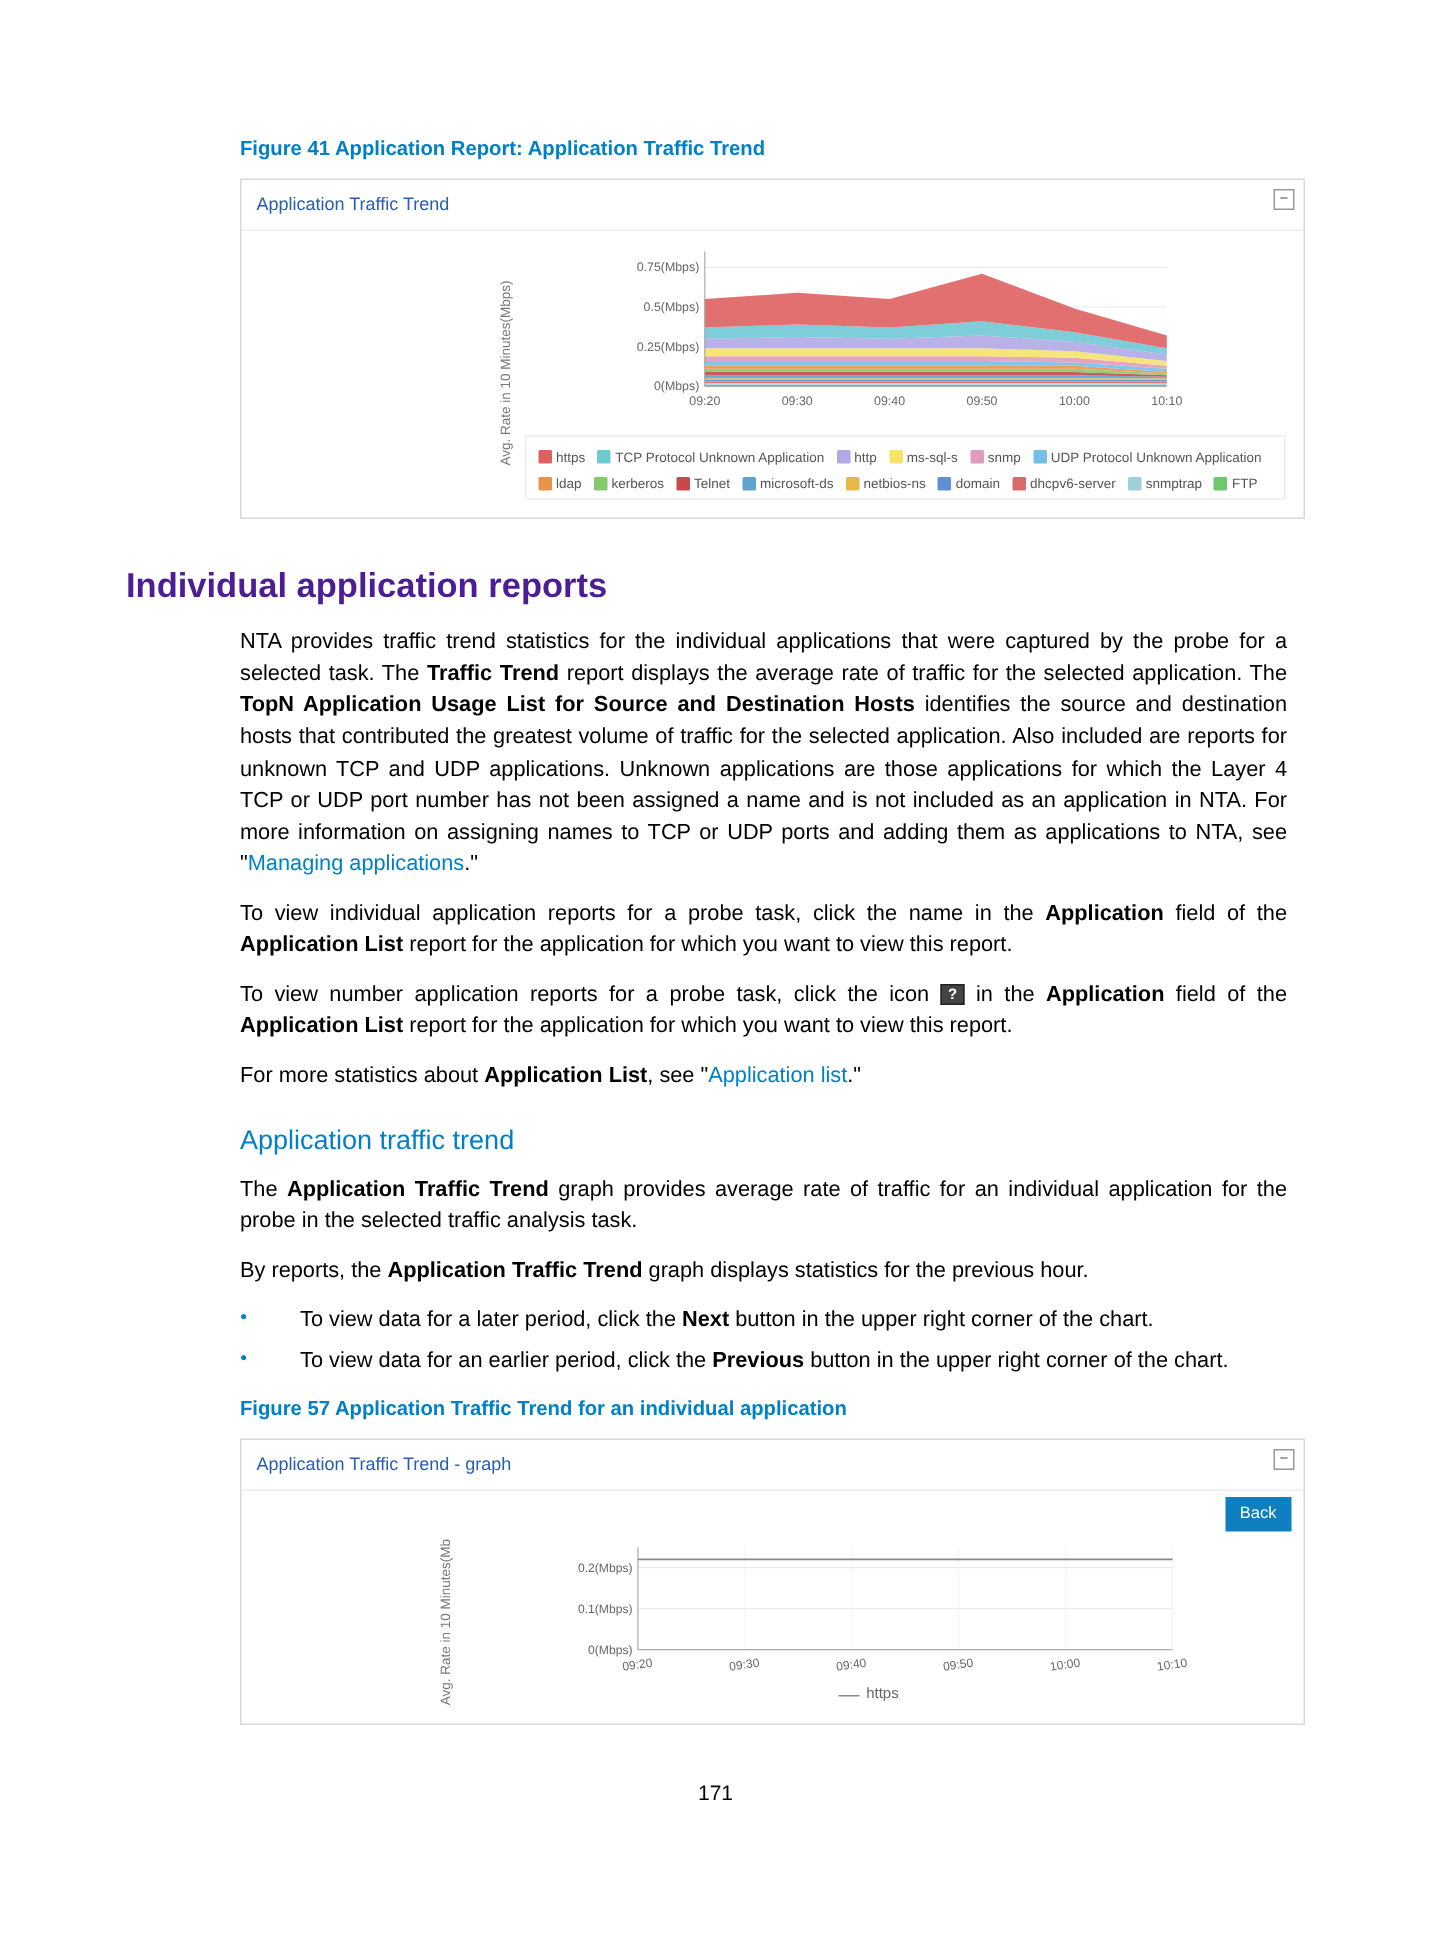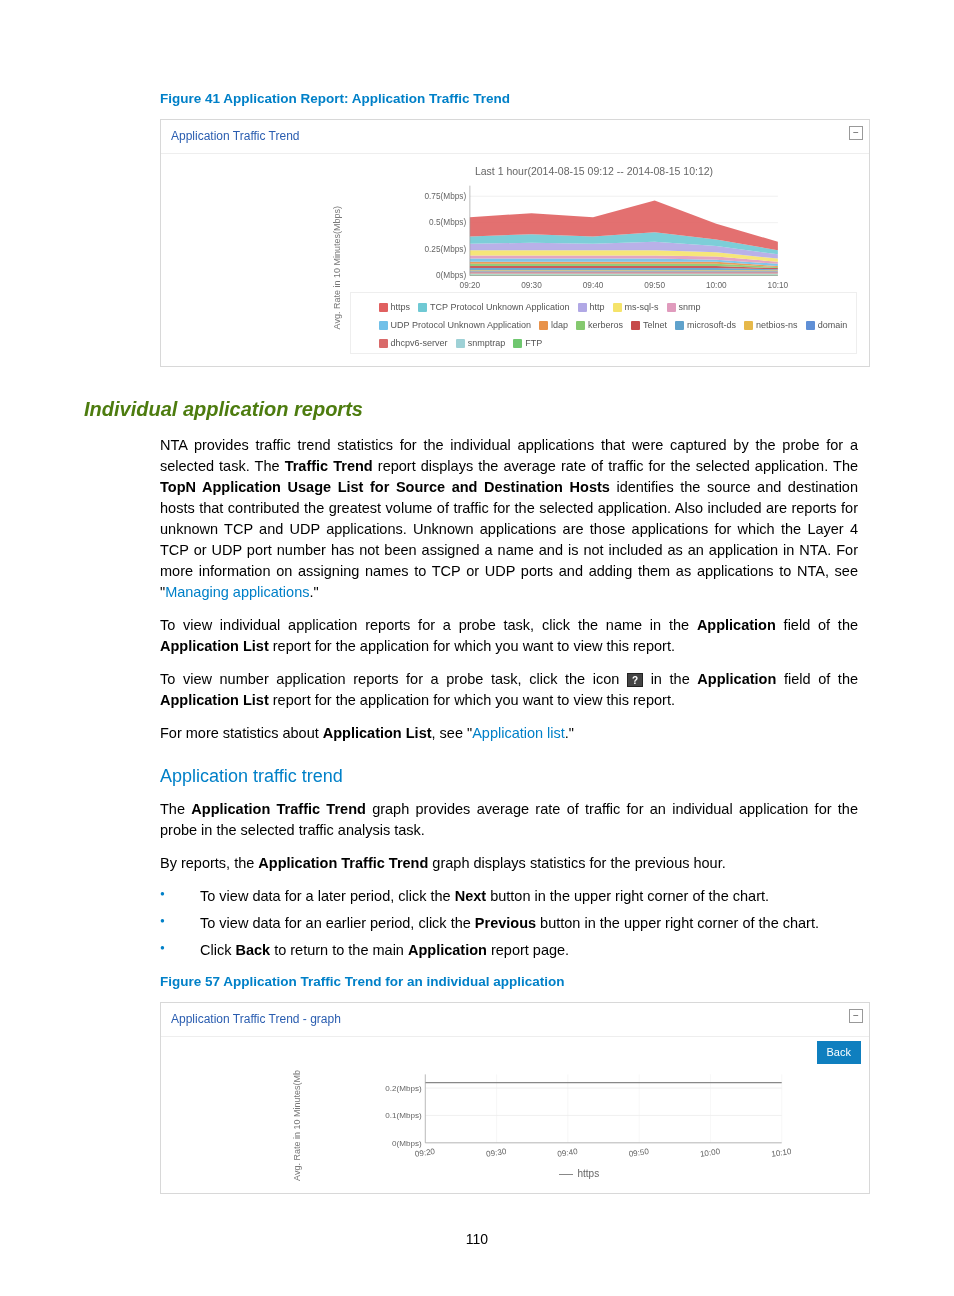--- a/index.html
+++ b/index.html
@@ -84,25 +84,25 @@
   }
   svg { display: block; }
   .x-ticks, .y-ticks {
     fill: #666;
     font-size: 9px;
     font-family: Arial;
   }
   .legend {
     font-size: 9px;
     color: #555;
-    padding-left: 28px;
+    padding-left: 8px;
     padding-top: 6px;
     line-height: 1.8;
     border: 1px solid #eee;
-    margin-top: 0;
+    margin-top: 16px;
     text-align: left;
   }
   .legend-item {
     display: inline-flex;
     align-items: center;
     margin-right: 8px;
     white-space: nowrap;
   }
   .swatch {
     width: 9px;
@@ -113,25 +113,24 @@
   }
   .line-swatch {
     width: 14px;
     height: 0;
     border-top: 1.5px solid #888;
     display: inline-block;
     margin-right: 4px;
     vertical-align: middle;
   }
   h2.section {
-    color: #4d7c0f;
+    color: #4c1d95;
     font-weight: bold;
-    font-size: 20px;
+    font-size: 23px;
     margin: 14px 0 12px 0;
-    font-style: italic;
   }
   h3.subsection {
     color: #0080c8;
     font-weight: normal;
     font-size: 18px;
     margin: 20px 0 10px 76px;
   }
   p.body-text {
     margin: 0 12px 12px 76px;
     font-size: 14.5px;
@@ -197,21 +196,20 @@
 <body>
 
 <div class="fig-caption">Figure 41 Application Report: Application Traffic Trend</div>
 
 <div class="chart-panel">
   <div class="chart-header">
     <span>Application Traffic Trend</span>
     <span class="collapse-btn">−</span>
   </div>
   <div class="chart-body">
-    <div class="chart-title">Last 1 hour(2014-08-15 09:12 -- 2014-08-15 10:12)</div>
     <div class="plot-wrap">
       <div class="y-axis-label">Avg. Rate in 10 Minutes(Mbps)</div>
       <div class="plot-area">
         <svg id="svg96" viewBox="0 0 400 120" width="100%" height="110">
             <line x1="54" y1="102" x2="390" y2="102" stroke="#ddd" stroke-width="0.5"></line>
             <text class="y-ticks" x="50" y="105" text-anchor="end">0(Mbps)</text>
             <line x1="54" y1="73.17647058823529" x2="390" y2="73.17647058823529" stroke="#ddd" stroke-width="0.5"></line>
             <text class="y-ticks" x="50" y="76.17647058823529" text-anchor="end">0.25(Mbps)</text>
             <line x1="54" y1="44.35294117647059" x2="390" y2="44.35294117647059" stroke="#ddd" stroke-width="0.5"></line>
             <text class="y-ticks" x="50" y="47.35294117647059" text-anchor="end">0.5(Mbps)</text>
@@ -275,23 +273,20 @@
   <span>By reports, the </span><b>Application Traffic Trend</b><span> graph displays statistics for the previous hour.</span>
 </p>
 
 <ul class="bullets">
   <li>
     <span>To view data for a later period, click the </span><b>Next</b><span> button in the upper right corner of the chart.</span>
   </li>
   <li>
     <span>To view data for an earlier period, click the </span><b>Previous</b><span> button in the upper right corner of the chart.</span>
   </li>
-  <li>
-    <span>Click </span><b>Back</b><span> to return to the main </span><b>Application</b><span> report page.</span>
-  </li>
 </ul>
 
 <div class="fig-caption">Figure 57 Application Traffic Trend for an individual application</div>
 
 <div class="chart-panel">
   <div class="chart-header">
     <span>Application Traffic Trend - graph</span>
     <span class="collapse-btn">−</span>
   </div>
   <div class="chart2-body">
@@ -321,13 +316,13 @@
             <path d="M 54 15.120000000000005 L 133.2 15.120000000000005 L 212.4 15.120000000000005 L 291.6 15.120000000000005 L 370.8 15.120000000000005 L 450 15.120000000000005" fill="none" stroke="#888888" stroke-width="1.4"></path>
             <line x1="54" y1="6" x2="54" y2="82" stroke="#999" stroke-width="0.7"></line>
             <line x1="54" y1="82" x2="450" y2="82" stroke="#999" stroke-width="0.7"></line>
           </svg>
         <div class="line-legend" id="legend97"><span class="legend-item"><span class="line-swatch" style="border-color:#888888"></span>https</span></div>
       </div>
     </div>
   </div>
 </div>
 
-<div class="page-number">110</div>
+<div class="page-number">171</div>
 
 </body></html>

